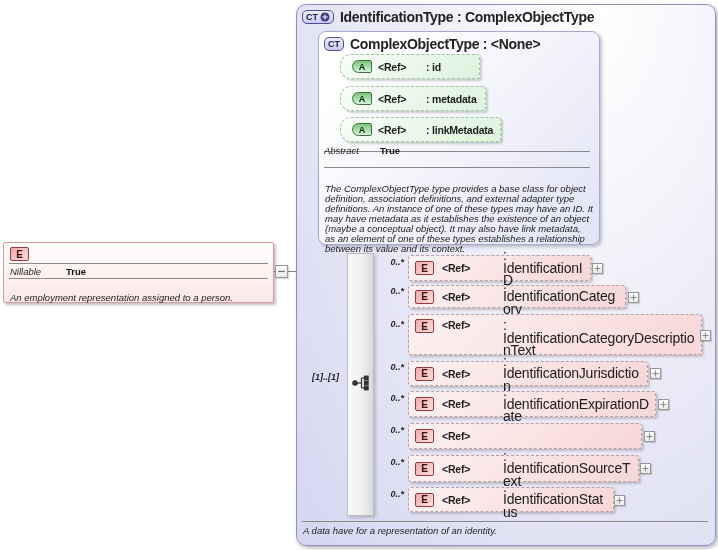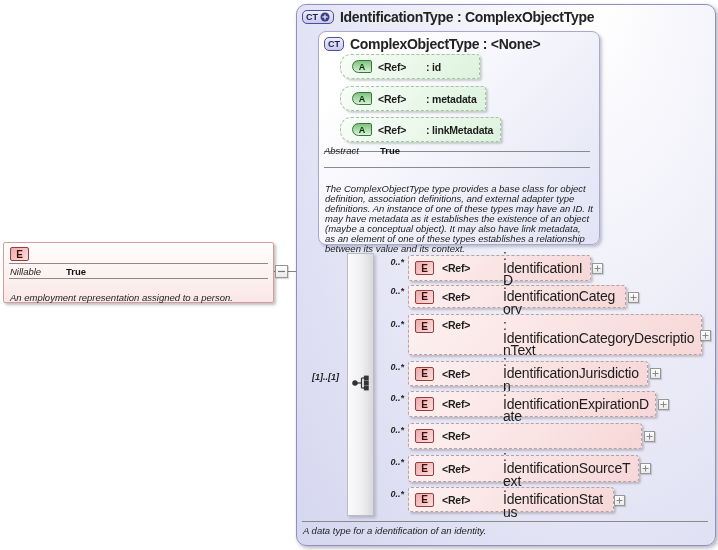--- a/index.html
+++ b/index.html
@@ -285,15 +285,15 @@
     <span class="ename">: IdentificationStatus</span>
   </div>
   <div class="abs plusbox" style="left:614px;top:495px;">
     <svg width="7" height="7" viewBox="0 0 7 7">
         <line x1="0.5" y1="3.5" x2="6.5" y2="3.5" stroke="#888"></line>
         <line x1="3.5" y1="0.5" x2="3.5" y2="6.5" stroke="#888"></line>
       </svg>
   </div>
 
   <div class="abs footer-sep"></div>
-  <div class="abs footer-text">A data type for a identification of an identity.</div>
+  <div class="abs footer-text">A data have for a representation of an identity.</div>
 
 </div>
 
 </body></html>

